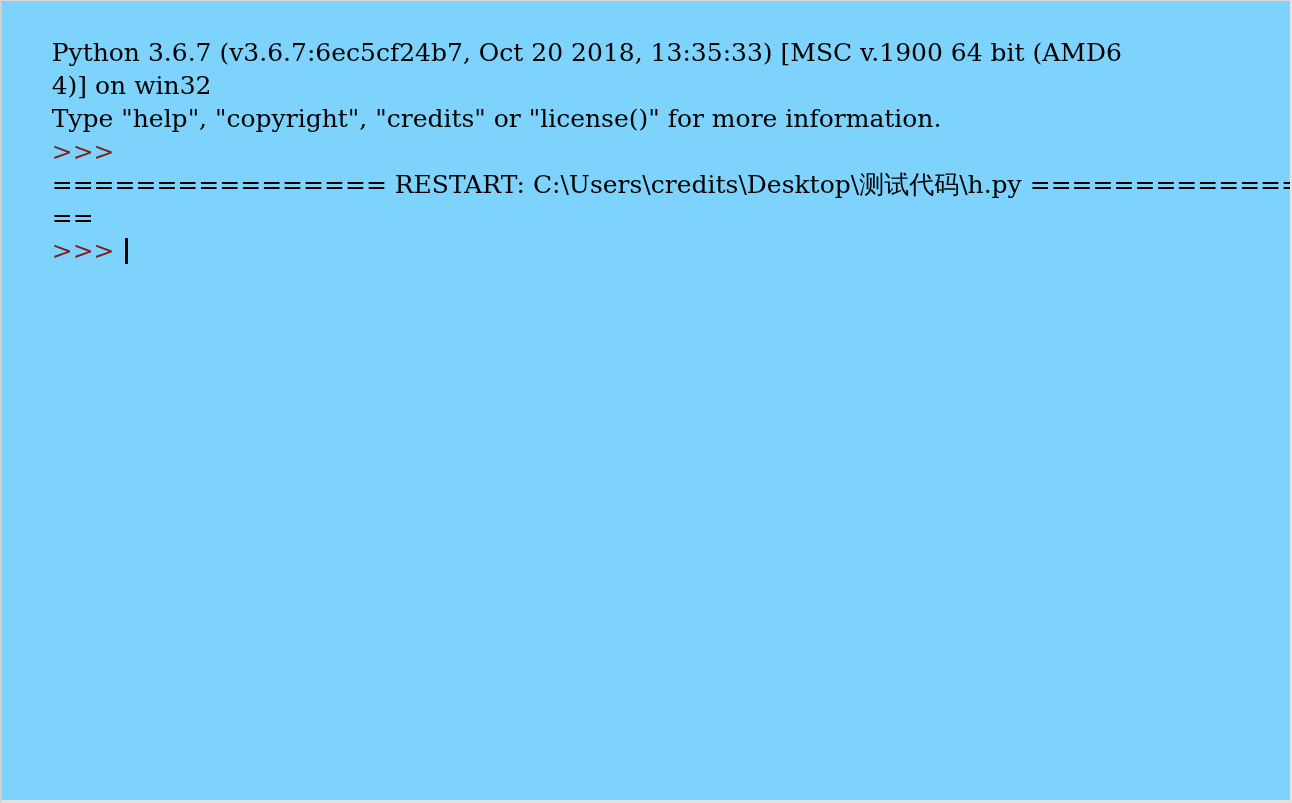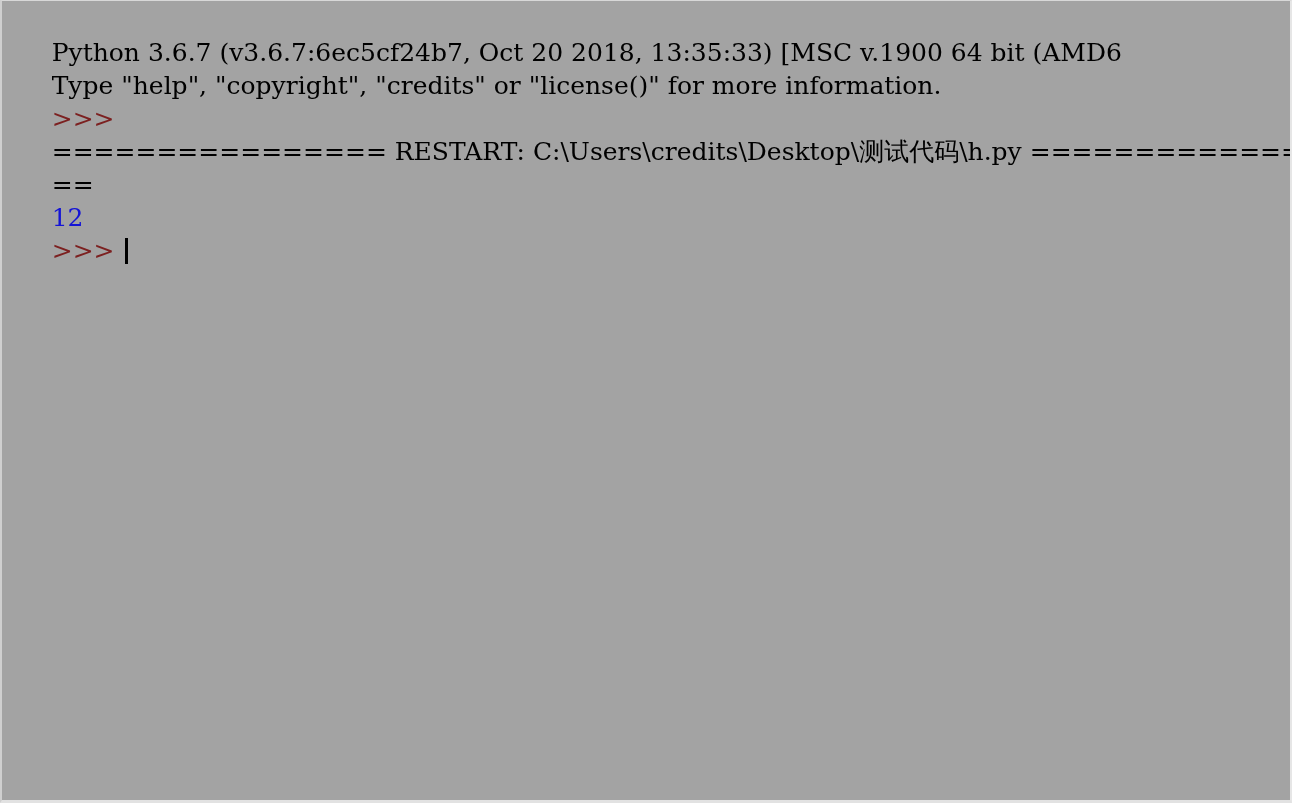--- a/index.html
+++ b/index.html
@@ -16,21 +16,21 @@
   }
 
   
   #idle-window {
     position: absolute;
     left: 0;
     top: 0;
     width: 1292px;
     height: 803px;
     box-sizing: border-box;
-    background: #a3a3a3;
+    background: #7dd3fc;
     border-left: 2px solid #cfcfcf;
     border-top: 1px solid #d8d8d8;
     border-right: 2px solid #e6e6e6;
     border-bottom: 3px solid #e2e2e2;
     overflow: hidden;
   }
 
   #shell-text {
     position: absolute;
     left: 0px;
@@ -75,39 +75,39 @@
 </head>
 <body>
 
 <div id="idle-window">
   <div id="shell-text">
 
     <div class="line">
       <span class="run c-black">Python 3.6.7 (v3.6.7:6ec5cf24b7, Oct 20 2018, 13:35:33) [MSC v.1900 64 bit (AMD6</span>
     </div>
 
+    <div class="line">
+      <span class="run c-black">4)] on win32</span>
+    </div>
 
     <div class="line">
       <span class="run c-black">Type "help", "copyright", "credits" or "license()" for more information.</span>
     </div>
 
     <div class="line">
       <span class="run c-prompt">&gt;&gt;&gt;</span>
     </div>
 
     <div class="line">
       <span class="run c-eq">================</span><span class="run c-black"> RESTART: </span><span class="run c-black">C:\Users\credits\Desktop\测试代码\h.py</span><span class="run c-eq"> ==============</span>
     </div>
 
     <div class="line">
       <span class="run c-eq">==</span>
     </div>
 
-    <div class="line">
-      <span class="run c-output">12</span>
-    </div>
 
     <div class="line">
       <span class="run c-prompt">&gt;&gt;&gt;</span><span class="caret"></span>
     </div>
 
   </div>
 </div>
 
 </body></html>

